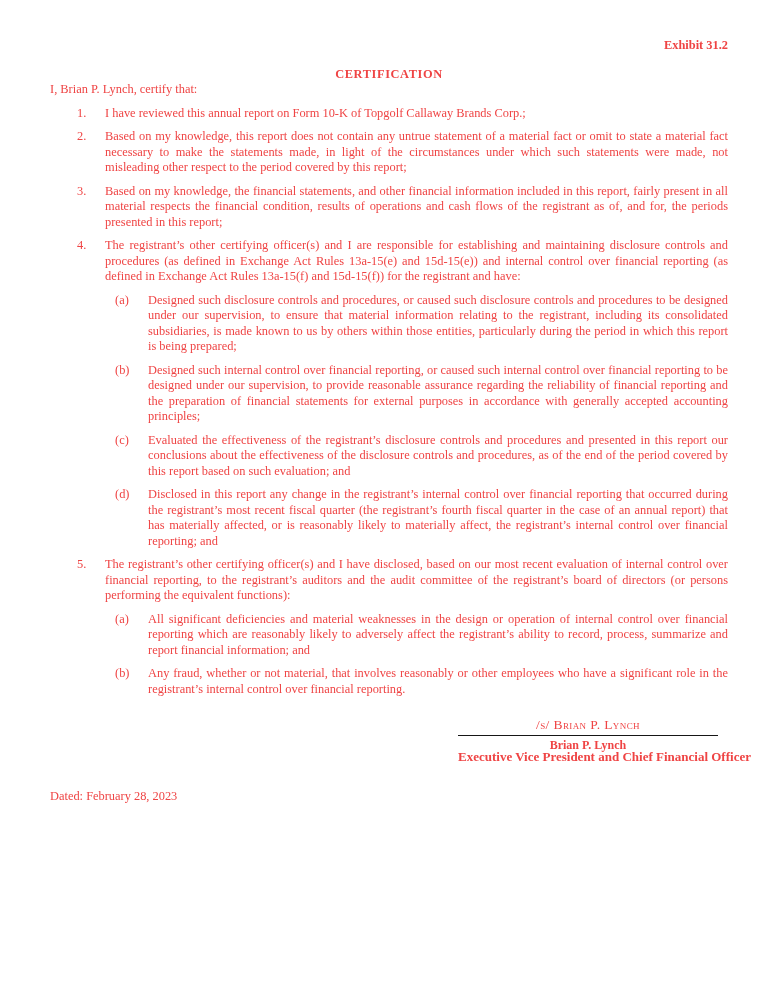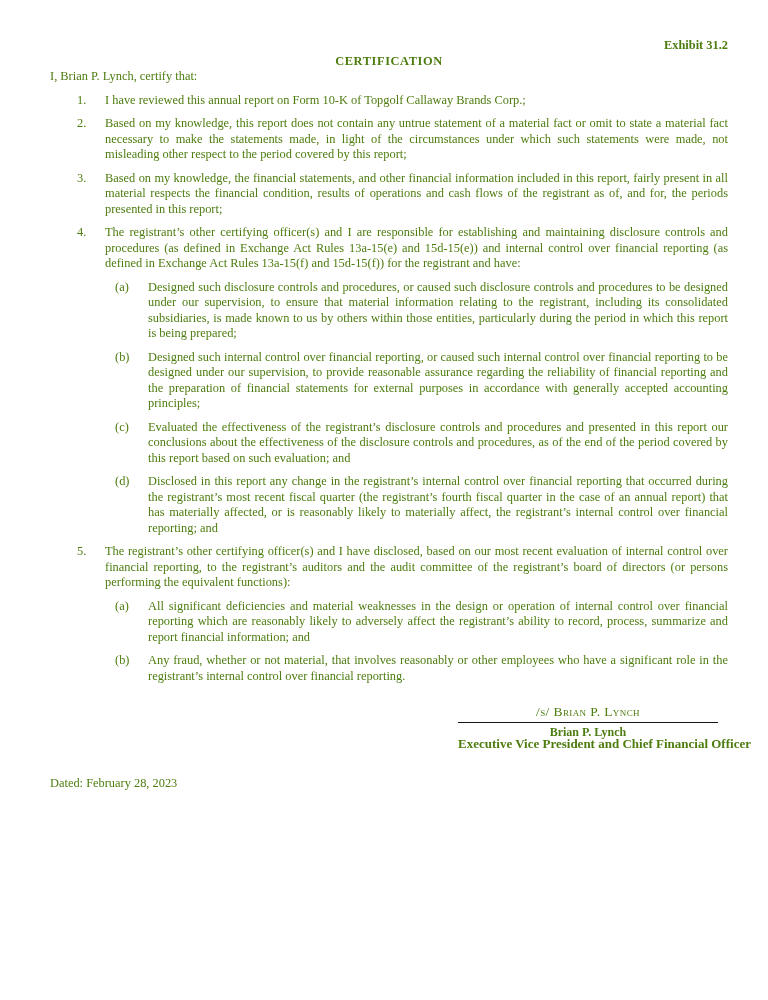--- a/index.html
+++ b/index.html
@@ -2,34 +2,35 @@
 <html><head>
 <meta charset="utf-8">
 <style>
   * { margin: 0; padding: 0; box-sizing: border-box; }
   html, body { background: #ffffff; }
   .page {
     position: relative;
     width: 768px;
     height: 1000px;
     background: #ffffff;
-    color: #4d7c0f;
+    color: #ef4444;
     font-family: "Liberation Serif", "DejaVu Serif", serif;
     font-size: 12.4px;
     line-height: 15.5px;
     padding: 38px 40px 8px 50px;
   }
   .exhibit {
     text-align: right;
     font-weight: bold;
   }
   .doc-title {
     text-align: center;
     font-weight: bold;
     letter-spacing: 0.6px;
+    margin-top: 13px;
   }
   .intro {
   }
   .item {
     display: flex;
     margin-top: 8px;
   }
   .item > .num {
     flex: 0 0 28px;
     margin-left: 27px;

